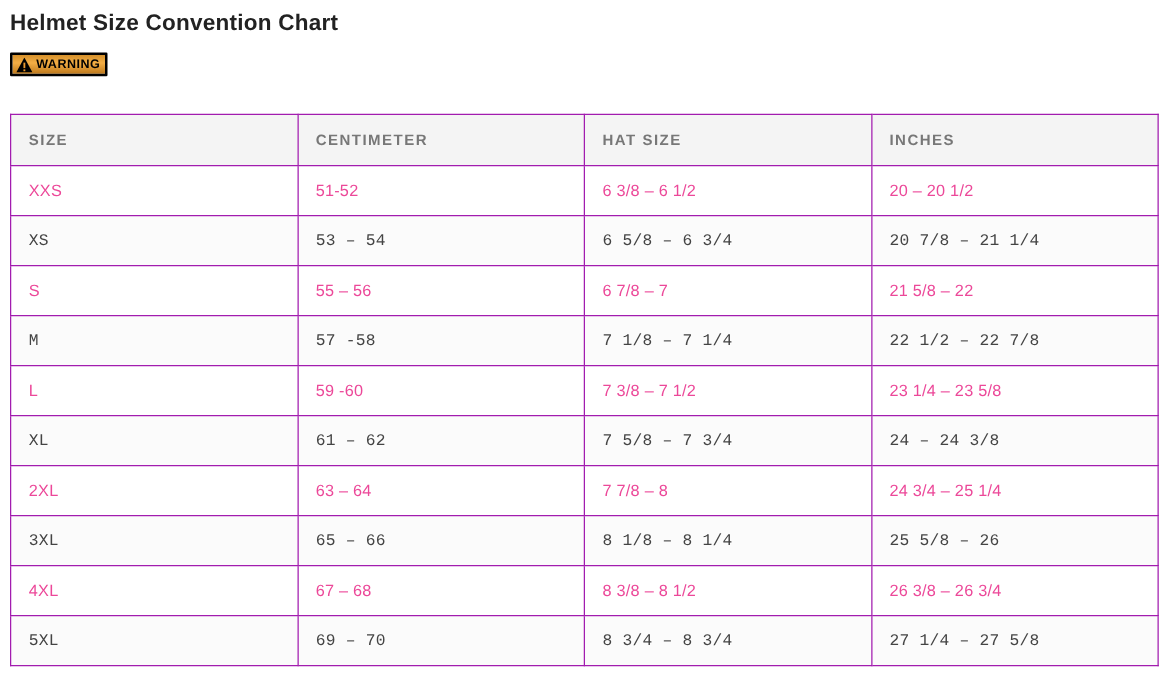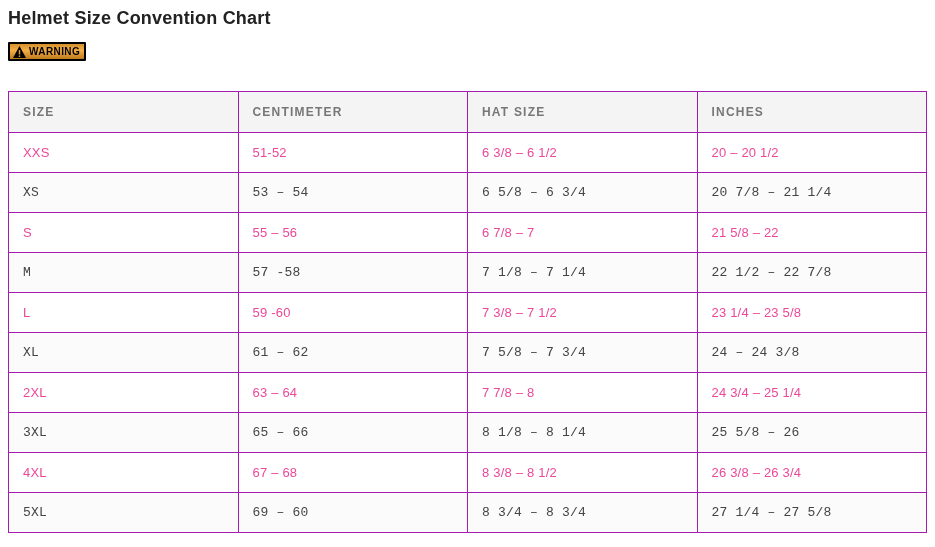--- a/index.html
+++ b/index.html
@@ -169,20 +169,20 @@
     <td>25 5/8 – 26</td>
   </tr>
         <tr class="row-muted">
     <td>4XL</td>
     <td>67 – 68</td>
     <td>8 3/8 – 8 1/2</td>
     <td>26 3/8 – 26 3/4</td>
   </tr>
         <tr class="row-strong">
     <td>5XL</td>
-    <td>69 – 60</td>
+    <td>69 – 70</td>
     <td>8 3/4 – 8 3/4</td>
     <td>27 1/4 – 27 5/8</td>
   </tr>
       </tbody>
   </table>
 
 </div>
 
 </body></html>

